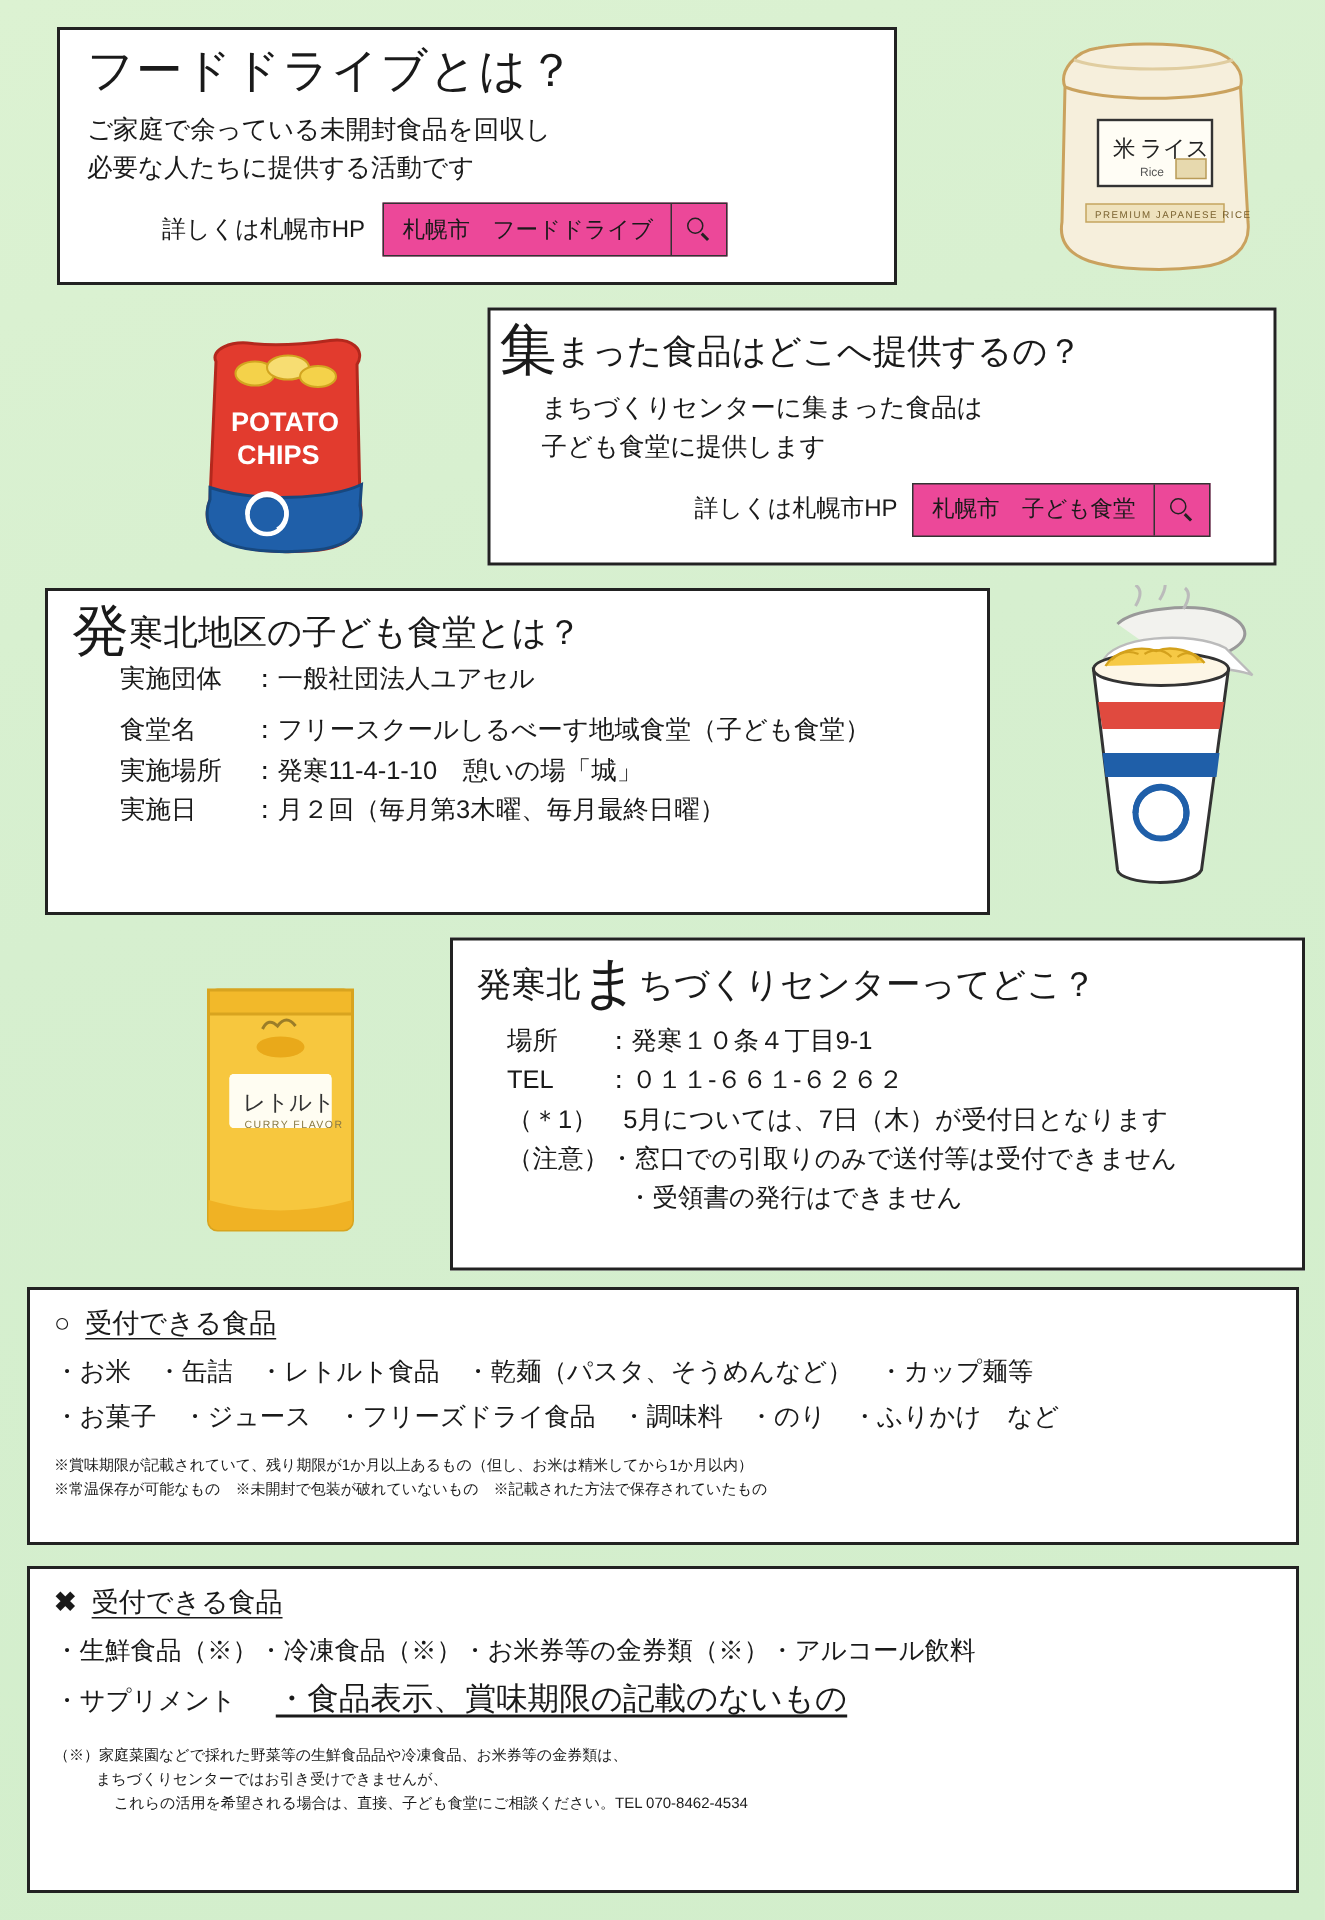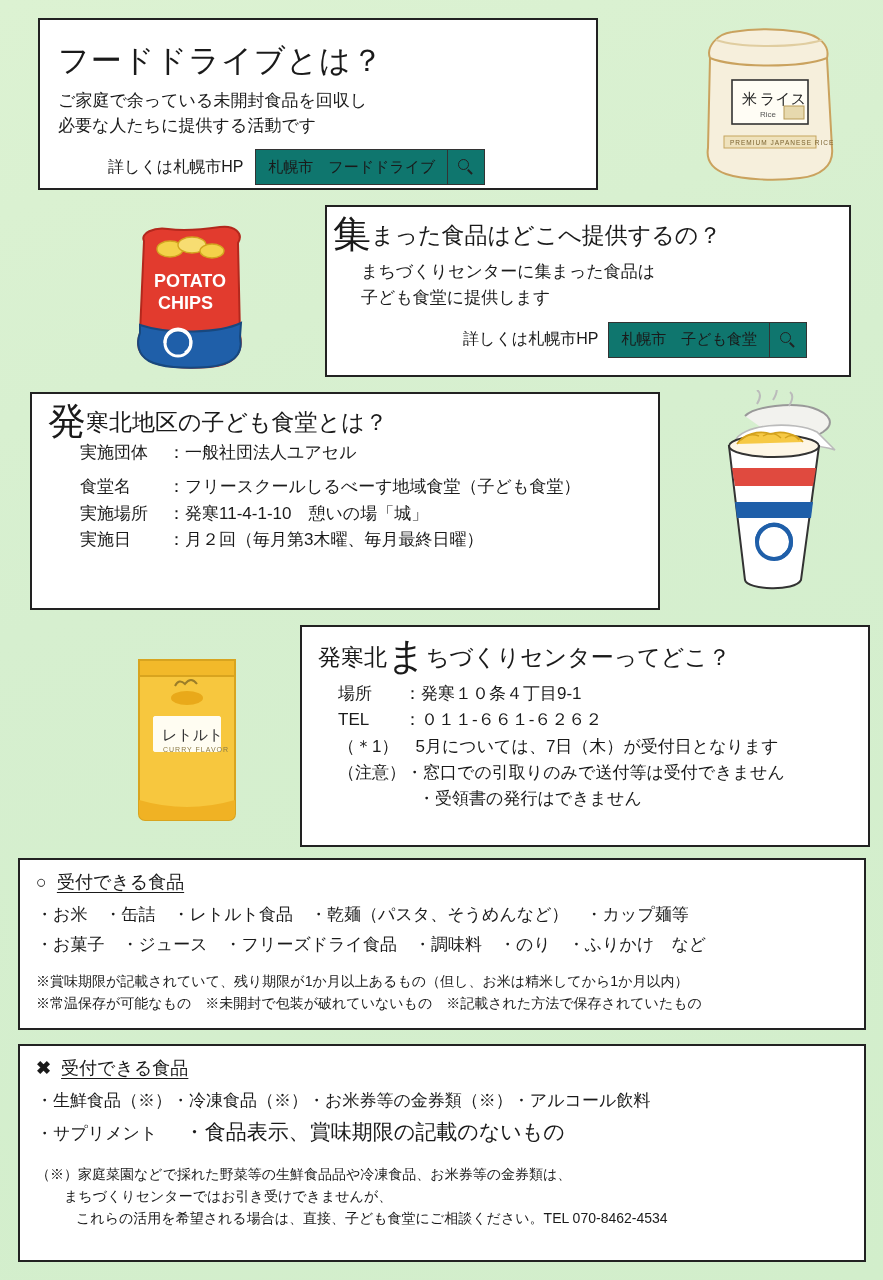--- a/index.html
+++ b/index.html
@@ -42,21 +42,21 @@
     white-space: nowrap;
     line-height: 1.55;
   }
 
   
   .searchbar {
     display: inline-flex;
     align-items: stretch;
     border: 1.5px solid #333;
     height: 34px;
-    background: #0f766e;
+    background: #ec4899;
     vertical-align: middle;
   }
   .searchbar .q {
     display: flex;
     align-items: center;
     padding: 0 12px;
     font-size: 15px;
     white-space: nowrap;
   }
   .searchbar .sbtn {
@@ -96,21 +96,21 @@
   .hp-label {
     font-size: 16px;
     white-space: nowrap;
   }
 
   .underline {
     text-underline-offset: 3px;
   }
 
   
-  #box1 { left: 38px; top: 18px; width: 560px; height: 172px; padding: 20px 18px; }
+  #box1 { left: 38px; top: 18px; width: 560px; height: 172px; padding: 6px 18px; }
   #box1 .t { font-size: 31px; letter-spacing: 1px; }
   #box1 .r1 { margin-top: 7px; font-size: 17px; }
   #box1 .r2 { margin-top: 2px; font-size: 17px; }
   #box1 .srow { margin-top: 12px; display: flex; align-items: center; gap: 12px; padding-left: 50px; }
 
   
   #box2 { left: 325px; top: 205px; width: 526px; height: 172px; padding: 8px 6px; }
   #box2 .srow { margin-top: 10px; display: flex; align-items: center; gap: 10px; padding-left: 130px; }
 
   
@@ -127,23 +127,23 @@
   
   #box6 { left: 18px; top: 1044px; width: 848px; height: 218px; padding: 10px 16px; }
 
   .sec-head {
     font-size: 18px;
     display: flex;
     align-items: center;
     gap: 10px;
   }
   .sec-head .htext { text-decoration: underline; text-underline-offset: 4px; }
-  .note { font-size: 14px; line-height: 1.6; }
+  .note { font-size: 10px; line-height: 1.6; }
   .items { font-size: 17px; line-height: 1.75; }
-  .big-ul { font-size: 21px; text-underline-offset: 4px; }
+  .big-ul { font-size: 21px; text-decoration: underline; text-underline-offset: 4px; }
 
   
   .art { position: absolute; }
 
   
   #art-rice { left: 680px; top: 18px; width: 180px; height: 170px; }
   
   #art-chips { left: 110px; top: 215px; width: 160px; height: 160px; }
   
   #art-cup { left: 685px; top: 390px; width: 180px; height: 215px; }

